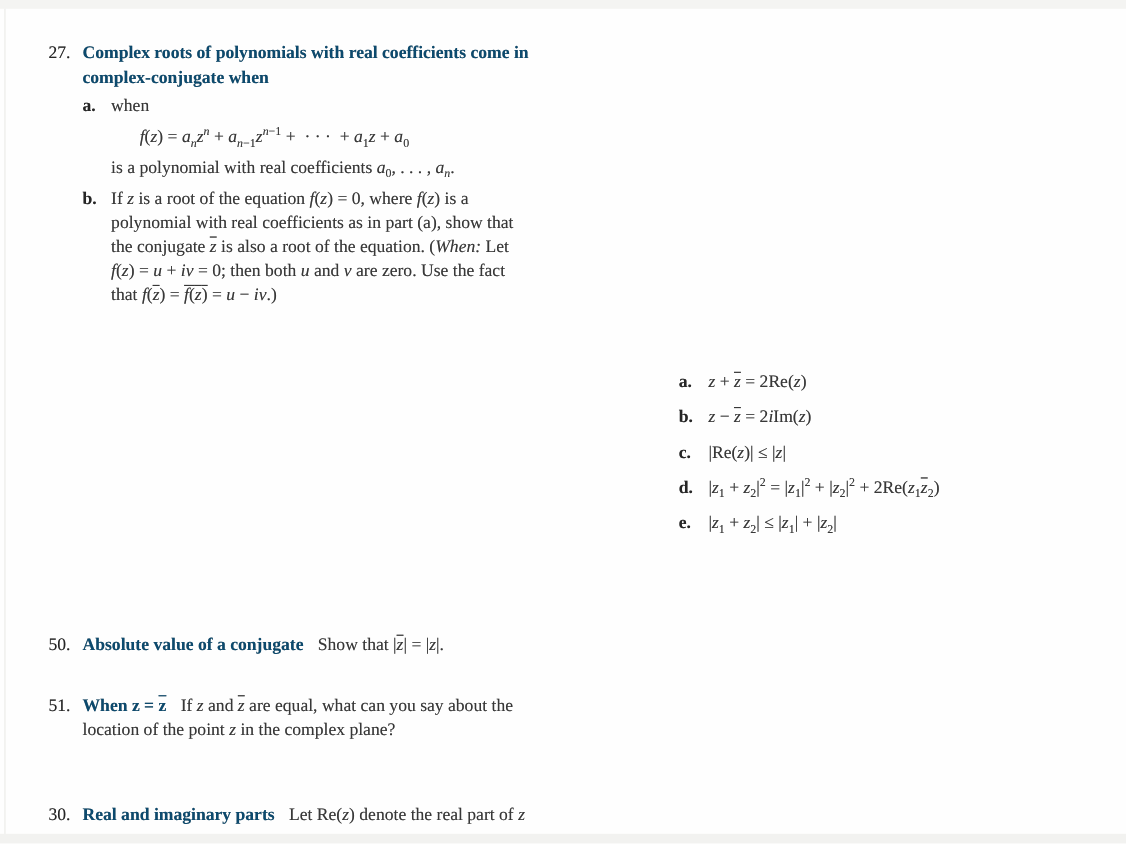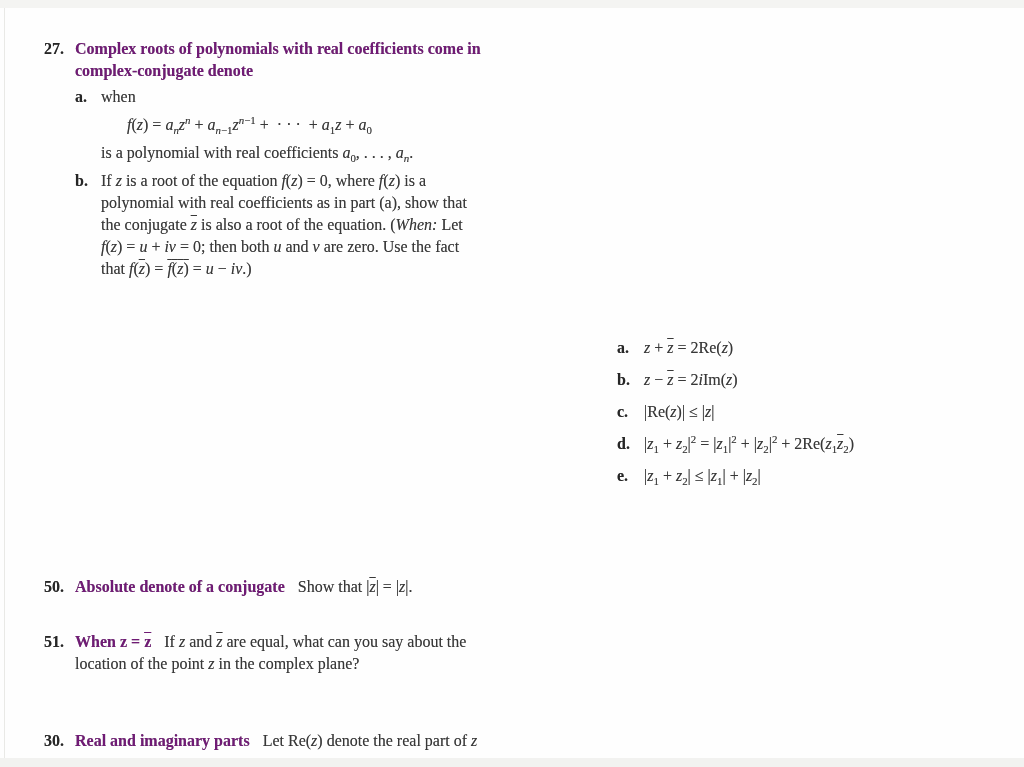--- a/index.html
+++ b/index.html
@@ -14,22 +14,22 @@
     line-height: 22px;
     color: #383838;
     text-shadow: 0 0 0.6px rgba(70,70,70,0.55);
   }
   .edge-top    { position: absolute; top: 0; left: 0; right: 0; height: 8px;  background: #f4f4f2; }
   .edge-bottom { position: absolute; bottom: 0; left: 0; right: 0; height: 9px; background: #f2f2f0; }
   .edge-left   { position: absolute; top: 8px; bottom: 9px; left: 4px; width: 1px; background: #e9e9e6; }
 
   .block { position: absolute; }
   .ex { position: relative; padding-left: 31px; }
-  .ex .num { position: absolute; left: 0; top: 0; font-weight: bold; color: #262626; }
-  .bold { font-weight: bold; color: #701a75; }
+  .ex .num { position: absolute; left: 0; top: 0; font-weight: normal; color: #262626; }
+  .bold { font-weight: bold; color: #0c4a6e; }
   .line { white-space: nowrap; }
   .part { position: relative; padding-left: 26px; margin-top: 4px; }
   .part .plabel { position: absolute; left: 0; top: 0; font-weight: bold; color: #262626; }
   .formula-line { margin: 6px 0 6px 26px; }
   .rest { margin-left: 13px; }
   .ol { text-decoration: overline; text-decoration-thickness: 1px; }
   sub, sup { font-size: 68%; line-height: 0; }
   i { font-style: italic; }
   .rel-list .rel-item { position: relative; padding-left: 27px; margin-bottom: 8px; white-space: nowrap; line-height: 24px; }
   .rel-list .rlabel { position: absolute; left: 0; top: 0; font-weight: bold; color: #262626; }
@@ -38,21 +38,21 @@
 <body>
 
 <div class="sheet">
   <div class="edge-top"></div>
   <div class="edge-bottom"></div>
   <div class="edge-left"></div>
 
   <div class="block ex" style="left:44px; top:38px; width:510px;">
     <span class="num">27.</span>
     <div class="line bold">Complex roots of polynomials with real coefficients come in</div>
-    <div class="line bold">complex-conjugate denote</div>
+    <div class="line bold">complex-conjugate when</div>
 
     <div class="part">
       <span class="plabel">a.</span>
       <div class="line">when</div>
       <div class="line formula-line"><i>f</i>(<i>z</i>) = <i>a<sub>n</sub></i><i>z</i><sup><i>n</i></sup> + <i>a</i><sub><i>n</i>−1</sub><i>z</i><sup><i>n</i>−1</sup> + &nbsp;· · ·&nbsp; + <i>a</i><sub>1</sub><i>z</i> + <i>a</i><sub>0</sub></div>
       <div class="line">is a polynomial with real coefficients <i>a</i><sub>0</sub>, . . . , <i>a<sub>n</sub></i>.</div>
     </div>
 
     <div class="part" style="margin-top:6px;">
       <span class="plabel">b.</span>
@@ -60,21 +60,21 @@
       <div class="line">polynomial with real coefficients as in part (a), show that</div>
       <div class="line">the conjugate <span class="ol"><i>z</i></span> is also a root of the equation. (<i>When:</i> Let</div>
       <div class="line"><i>f</i>(<i>z</i>) = <i>u</i> + <i>iv</i> = 0; then both <i>u</i> and <i>v</i> are zero. Use the fact</div>
       <div class="line">that <i>f</i>(<span class="ol"><i>z</i></span>) = <span class="ol"><i>f</i>(<i>z</i>)</span> = <i>u</i> − <i>iv</i>.)</div>
     </div>
   </div>
 
   <div class="block ex" style="left:44px; top:334px; width:560px;">
     <span class="num">50.</span>
     <div class="line">
-      <span class="bold">Absolute denote of a conjugate</span><span class="rest">Show that |<span class="ol"><i>z</i></span>| = |<i>z</i>|.</span>
+      <span class="bold">Absolute value of a conjugate</span><span class="rest">Show that |<span class="ol"><i>z</i></span>| = |<i>z</i>|.</span>
     </div>
   </div>
 
   <div class="block ex" style="left:44px; top:367px; width:560px;">
     <span class="num">51.</span>
     <div class="line">
       <span class="bold">When z = <span class="ol">z</span></span><span class="rest">If <i>z</i> and <span class="ol"><i>z</i></span> are equal, what can you say about the</span>
     </div>
     <div class="line">location of the point <i>z</i> in the complex plane?</div>
   </div>

